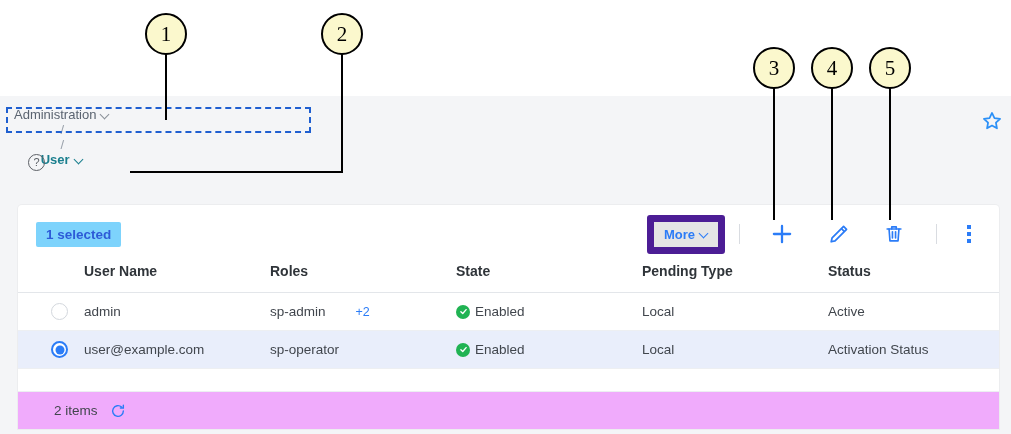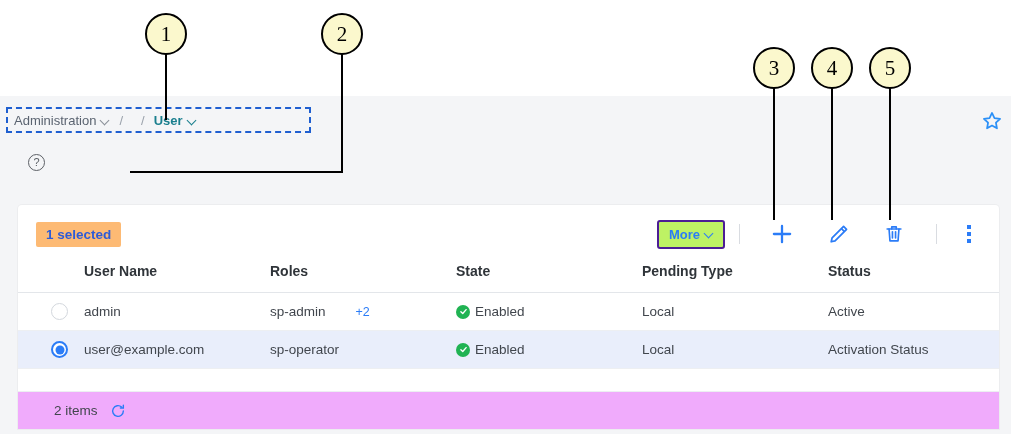--- a/index.html
+++ b/index.html
@@ -28,20 +28,21 @@
   .breadcrumb {
     position: absolute;
     left: 8px; top: 107px;
     height: 26px;
     display: flex;
     align-items: center;
     padding: 0 6px;
     font-size: 13px;
     color: #5a6370;
     z-index: 5;
+    flex-direction: column;
   }
   .crumb { display: flex; align-items: center; white-space: nowrap; }
   .crumb-label { color: #5a6370; }
   .crumb.active .crumb-label { color: #1a7f8e; font-weight: bold; }
   .caret {
     display: inline-block;
     margin-left: 5px;
     width: 9px; height: 9px;
     position: relative;
   }
@@ -121,38 +122,38 @@
 
   
   .toolbar {
     position: relative;
     height: 58px;
     display: flex;
     align-items: center;
     padding: 0 18px 0 18px;
   }
   .selected-chip {
-    background: #fdba74;
+    background: #7dd3fc;
     color: #2d5bd7;
     font-size: 13.5px;
     font-weight: bold;
     padding: 5px 10px;
     border-radius: 2px;
   }
   .toolbar-right {
     margin-left: auto;
     display: flex;
     align-items: center;
     gap: 0;
   }
   .more-btn {
-    border: 2px solid #4c1d95;
+    border: 7px solid #4c1d95;
     border-radius: 3px;
     color: #2b7cf7;
-    background: #bef264;
+    background: #e5e5e5;
     font-size: 13px;
     font-weight: bold;
     padding: 5px 10px;
     display: flex;
     align-items: center;
     gap: 5px;
     cursor: pointer;
   }
   .more-caret {
     width: 8px; height: 8px;

